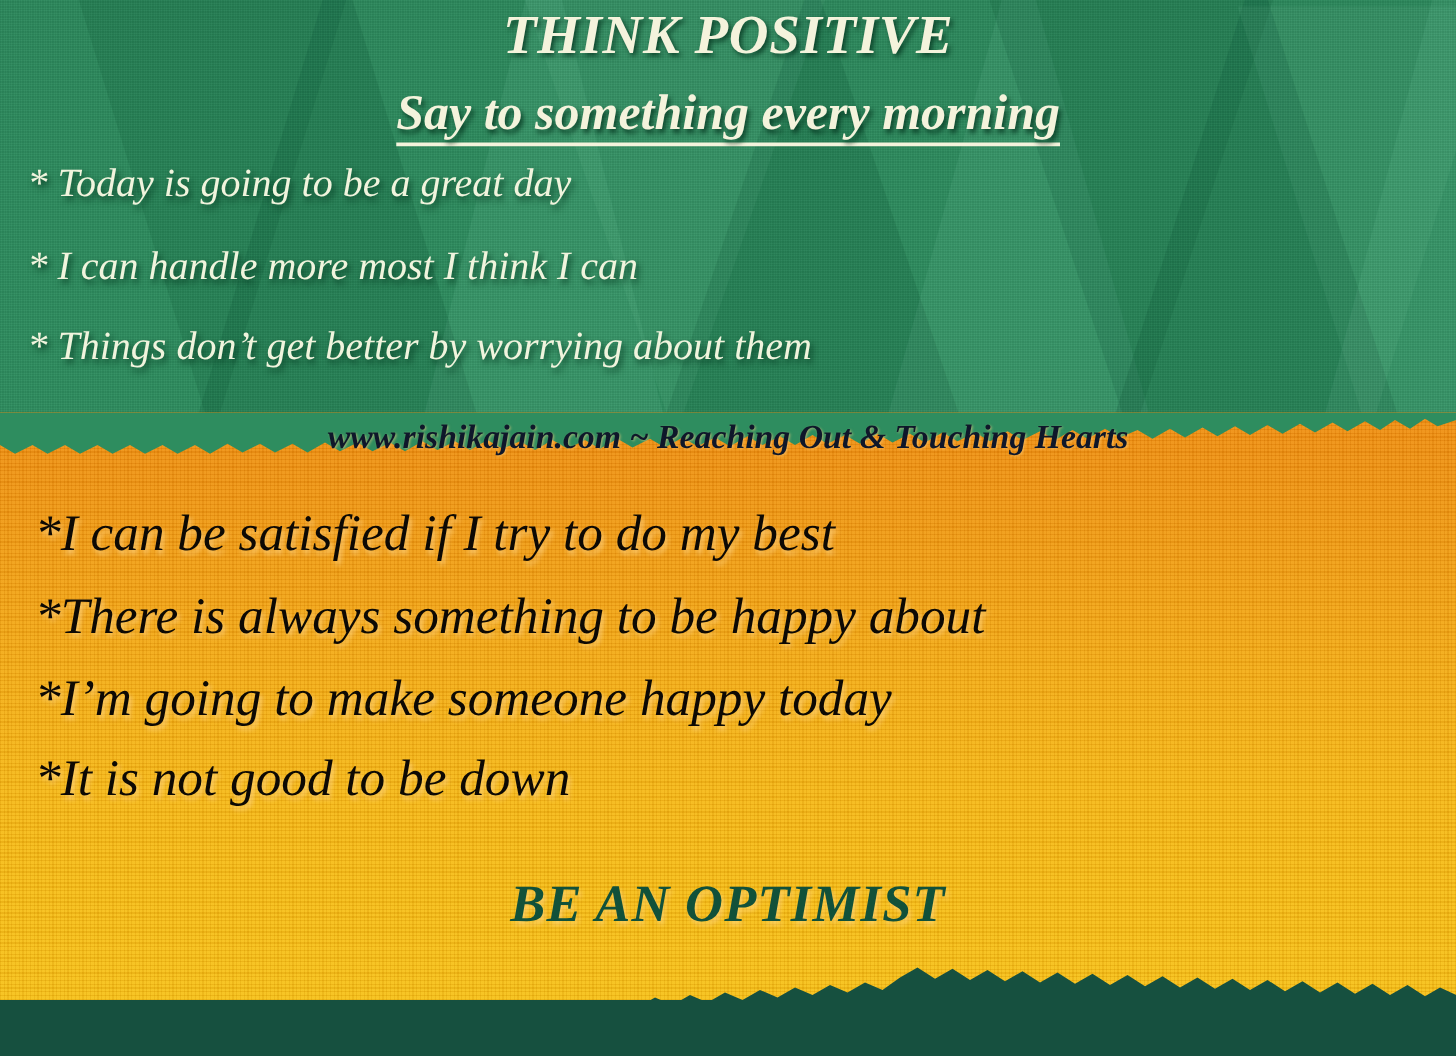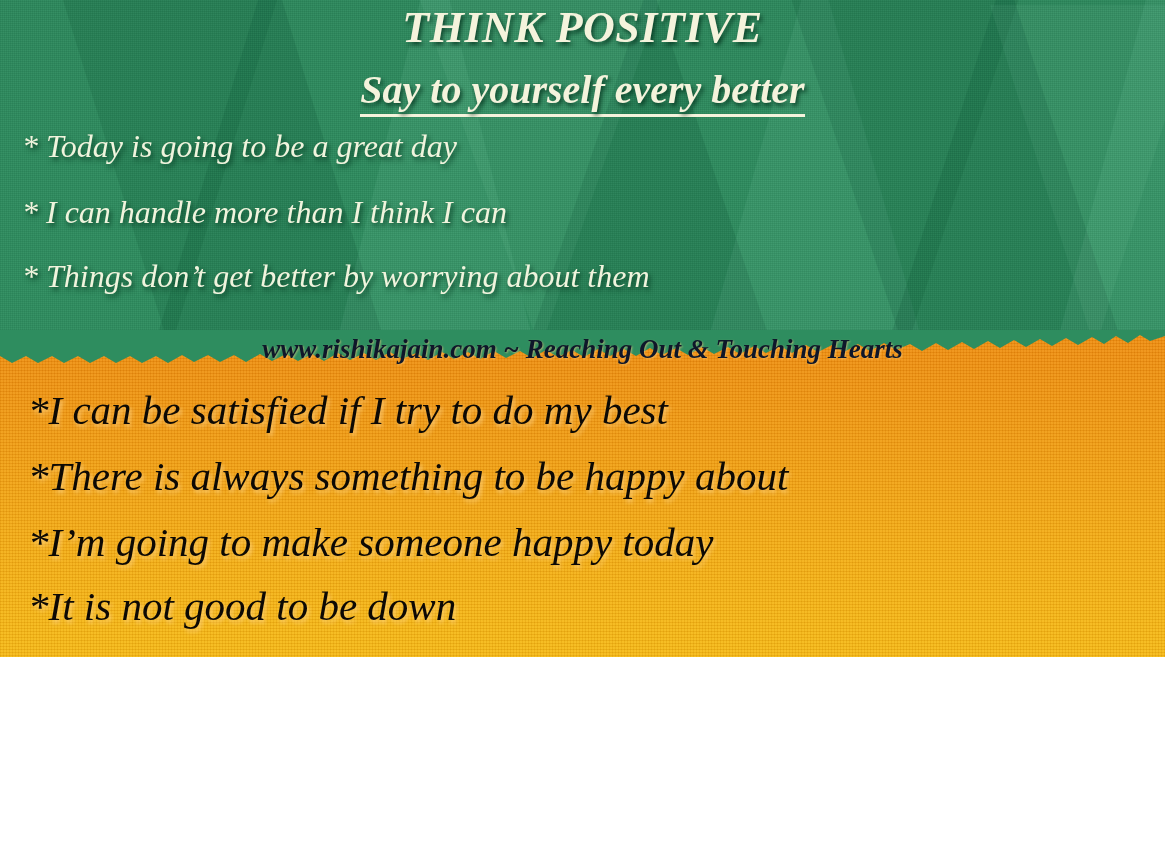--- a/index.html
+++ b/index.html
@@ -7,21 +7,21 @@
     padding: 0;
     background: #ffffff;
   }
   body {
     font-family: "Liberation Serif", "DejaVu Serif", serif;
   }
 
   #poster {
     position: relative;
     width: 1165px;
-    height: 657px;
+    height: 845px;
     overflow: hidden;
     background: #2f8f60;
   }
 
   
   .green-panel {
     position: absolute;
     left: 0; top: 0;
     width: 1165px;
     height: 352px;
@@ -140,20 +140,21 @@
     color: #0f172a;
     text-shadow: 1px 1px 2px rgba(255,210,130,0.55);
   }
 
   .orange-line {
     left: 28px;
     font-size: 41px;
     font-style: italic;
     color: #0d0904;
     text-shadow: 2px 3px 4px rgba(255,215,140,0.75);
+    margin-top: 16px;
   }
   .ol1 { top: 386px; }
   .ol2 { top: 452px; }
   .ol3 { top: 518px; }
   .ol4 { top: 582px; text-align: center; }
   .ol5 { top: 644px; }
 
   .closing {
     left: 0; right: 0;
     top: 700px;
@@ -223,24 +224,24 @@
       L426,46 L412,40 L398,48 L384,42 L370,50 L356,44 L342,52 L328,46 L314,54
       L300,48 L286,56 L272,50 L258,58 L244,52 L230,60 L216,54 L202,62 L188,56
       L174,64 L160,58 L146,66 L132,60 L118,68 L104,62 L90,70 L76,64 L62,72
       L48,66 L34,74 L20,68 L6,76 L0,70 Z"></path>
   </svg>
 
   <div class="bottom-band"></div>
 
   <div class="txt title">THINK POSITIVE</div>
 
-  <div class="txt subtitle"><span class="ul">Say to yourself every better</span></div>
+  <div class="txt subtitle"><span class="ul">Say to something every morning</span></div>
 
   <div class="txt green-line gl1">* Today is going to be a great day</div>
-  <div class="txt green-line gl2">* I can handle more than I think I can</div>
+  <div class="txt green-line gl2">* I can handle more most I think I can</div>
   <div class="txt green-line gl3">* Things don’t get better by worrying about them</div>
 
   <div class="txt credit">www.rishikajain.com ~ Reaching Out &amp; Touching Hearts</div>
 
   <div class="txt orange-line ol1">*I can be satisfied if I try to do my best</div>
   <div class="txt orange-line ol3">*I’m going to make someone happy today</div>
   <div class="txt orange-line ol2">*There is always something to be happy about</div>
   <div class="txt orange-line ol4">*It is not good to be down</div>
 
   <div class="txt closing">BE AN OPTIMIST</div>

